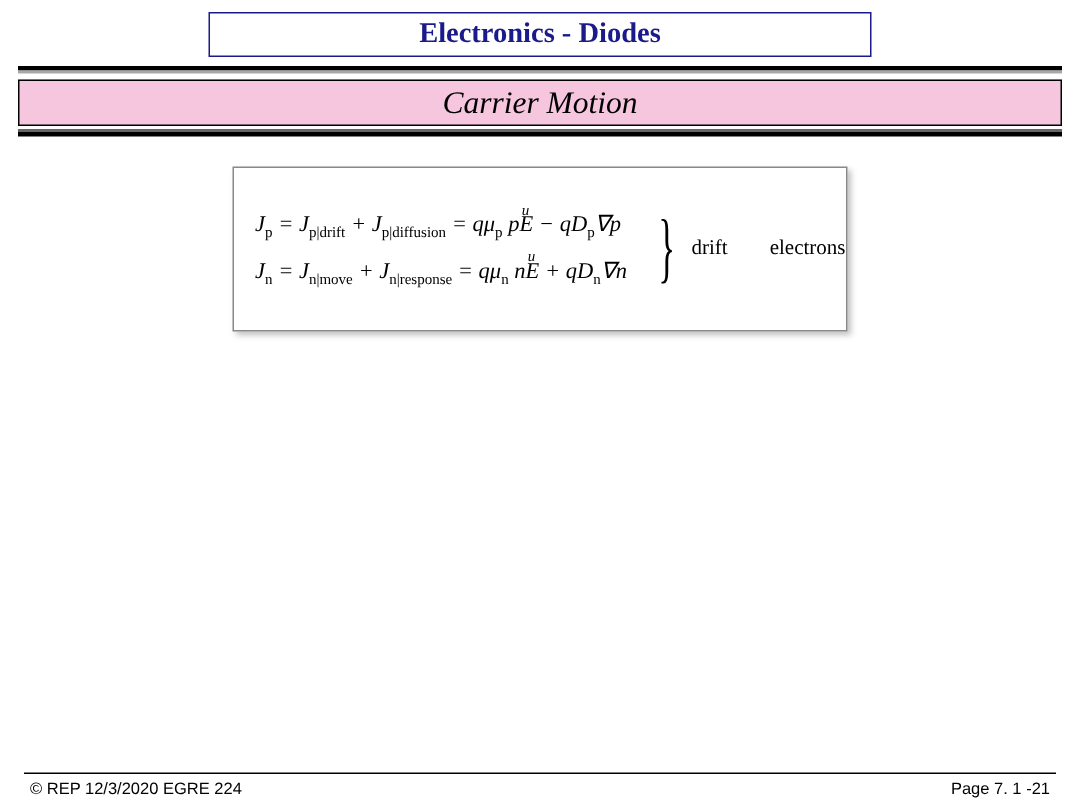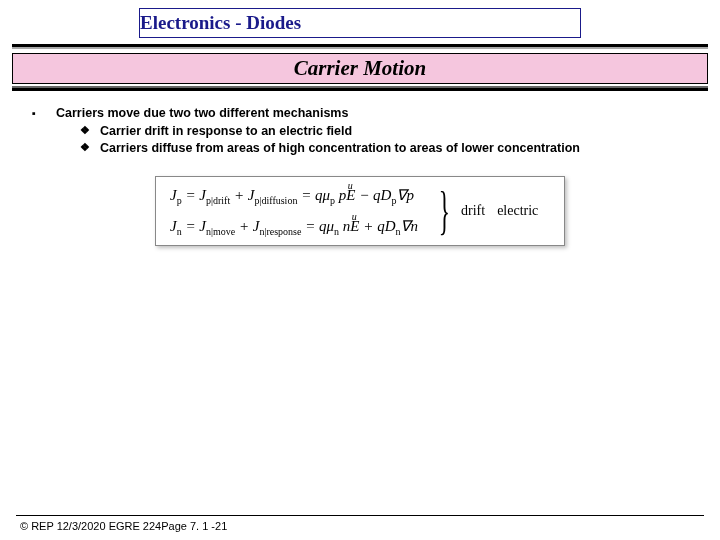--- a/index.html
+++ b/index.html
@@ -1,44 +1,44 @@
 <!DOCTYPE html>
 <html><head>
 <meta charset="utf-8">
 <style>
 html,body{margin:0;padding:0}
 body{width:720px;height:540px;background:#fff;font-family:Arial,Helvetica,sans-serif;color:#000;position:relative}
-.page-title-box{margin:8px auto 0 auto;width:440px;border:1.5px solid #1a1a8a;background:#fff;padding:3px 0}
+.page-title-box{margin:8px auto 0 auto;width:440px;border:1.5px solid #1a1a8a;background:#fff;text-align:center;padding:3px 0}
 .page-title{font-family:"Times New Roman",serif;font-weight:bold;color:#1a1a8a;font-size:19px}
 .rule-wrap{margin-top:6px}
 .rule-thick{height:3px;background:#000;margin:0 12px}
 .rule-accent{height:2px;background:#a8a8a8;margin:0 12px}
 .subtitle-box{margin:4px 12px 0 12px;border:1px solid #000;background:#f5c6de;text-align:center;padding:2px 0}
-.subtitle{font-family:"Times New Roman",serif;font-weight:bold;font-style:italic;font-size:21px;color:#000}
+.subtitle{font-family:"Times New Roman",serif;font-weight:normal;font-style:italic;font-size:21px;color:#000}
 .sub-rule1{height:2px;background:#666;margin:2px 12px 0 12px}
 .sub-rule2{height:3px;background:#000;margin:0 12px}
 .content{margin:14px 28px 0 28px;font-size:12.5px;line-height:1.28}
 ul.top{list-style:none;padding:0;margin:0}
 ul.top>li{position:relative;padding-left:28px;margin-bottom:2px;font-weight:bold}
 ul.top>li::before{content:"\25AA";position:absolute;left:4px;top:1px;font-size:11px;color:#000}
 ul.sub{list-style:none;padding:0;margin:2px 0 4px 0}
 ul.sub>li{position:relative;padding-left:44px;font-weight:bold;margin-bottom:1px}
 ul.sub>li::before{content:"\2756";position:absolute;left:24px;top:0;font-size:11px;color:#000}
-.equation-box{margin:20px auto 0 auto;width:380px;border:1px solid #888;box-shadow:2px 2px 4px rgba(0,0,0,.25);background:#fff;padding:6px 14px;font-family:"Times New Roman",serif;display:flex;gap:14px}
+.equation-box{margin:20px auto 0 auto;width:380px;border:1px solid #888;box-shadow:2px 2px 4px rgba(0,0,0,.25);background:#fff;padding:26px 14px;font-family:"Times New Roman",serif;display:flex;gap:14px}
 .eqs{display:flex;flex-direction:column;gap:6px}
 .eq-line{white-space:nowrap;font-size:15px;font-style:italic}
 .eq-line sub{font-size:10px;font-style:normal}
 .vec{position:relative;display:inline-block}
 .vec .arrow{display:block;width:8px;height:6px;font-size:10px;line-height:6px;text-align:center;margin-bottom:-3px}
 .bracket-group{display:flex;align-items:center;gap:4px}
 .bracket{font-family:"Times New Roman",serif;font-size:52px;line-height:52px;transform:scaleX(.45)}
-.drift-diff{display:flex;gap:12px;font-family:"Times New Roman",serif;font-size:14px}
+.drift-diff{display:flex;gap:28px;font-family:"Times New Roman",serif;font-size:14px}
 .footer{position:absolute;left:0;right:0;bottom:8px}
 .footer-line{height:1px;background:#000;margin:0 16px 4px 16px}
-.footer-row{display:flex;margin:0 20px;font-size:11px}
+.footer-row{display:flex;justify-content:space-between;margin:0 20px;font-size:11px}
 </style>
 </head>
 <body>
 
 <div class="page-title-box">
   <span class="page-title">Electronics - Diodes</span>
 </div>
 
 <div class="rule-wrap">
   <div class="rule-thick"></div>
@@ -46,43 +46,36 @@
 </div>
 
 <div class="subtitle-box">
   <span class="subtitle">Carrier Motion</span>
 </div>
 <div class="sub-rule1"></div>
 <div class="sub-rule2"></div>
 
 <div class="content">
   <ul class="top">
-    <li>
-      <span>Carriers move due two two different mechanisms</span>
-      <ul class="sub">
-        <li>Carrier drift in response to an electric field</li>
-        <li>Carriers diffuse from areas of high concentration to areas of lower concentration</li>
-      </ul>
-    </li>
   </ul>
 
   <div class="equation-box">
     <div class="eqs">
       <div class="eq-line">
         <span>J</span><sub>p</sub><span> = J</span><sub>p|drift</sub><span> + J</span><sub>p|diffusion</sub><span> = qμ</span><sub>p</sub><span>&nbsp;</span><span>p</span><span class="vec"><span class="arrow">u</span><span>E</span></span><span> − qD</span><sub>p</sub><span>∇p</span>
       </div>
       <div class="eq-line">
         <span>J</span><sub>n</sub><span> = J</span><sub>n|move</sub><span> + J</span><sub>n|response</sub><span> = qμ</span><sub>n</sub><span>&nbsp;</span><span>n</span><span class="vec"><span class="arrow">u</span><span>E</span></span><span> + qD</span><sub>n</sub><span>∇n</span>
       </div>
     </div>
     <div class="bracket-group">
       <span class="bracket">}</span>
       <div class="drift-diff">
         <span>drift</span>
-        <span>electric</span>
+        <span>electrons</span>
       </div>
     </div>
   </div>
 </div>
 
 <div class="footer">
   <div class="footer-line"></div>
   <div class="footer-row">
     <span>© REP  12/3/2020  EGRE 224</span>
     <span>Page 7. 1 -21</span>

